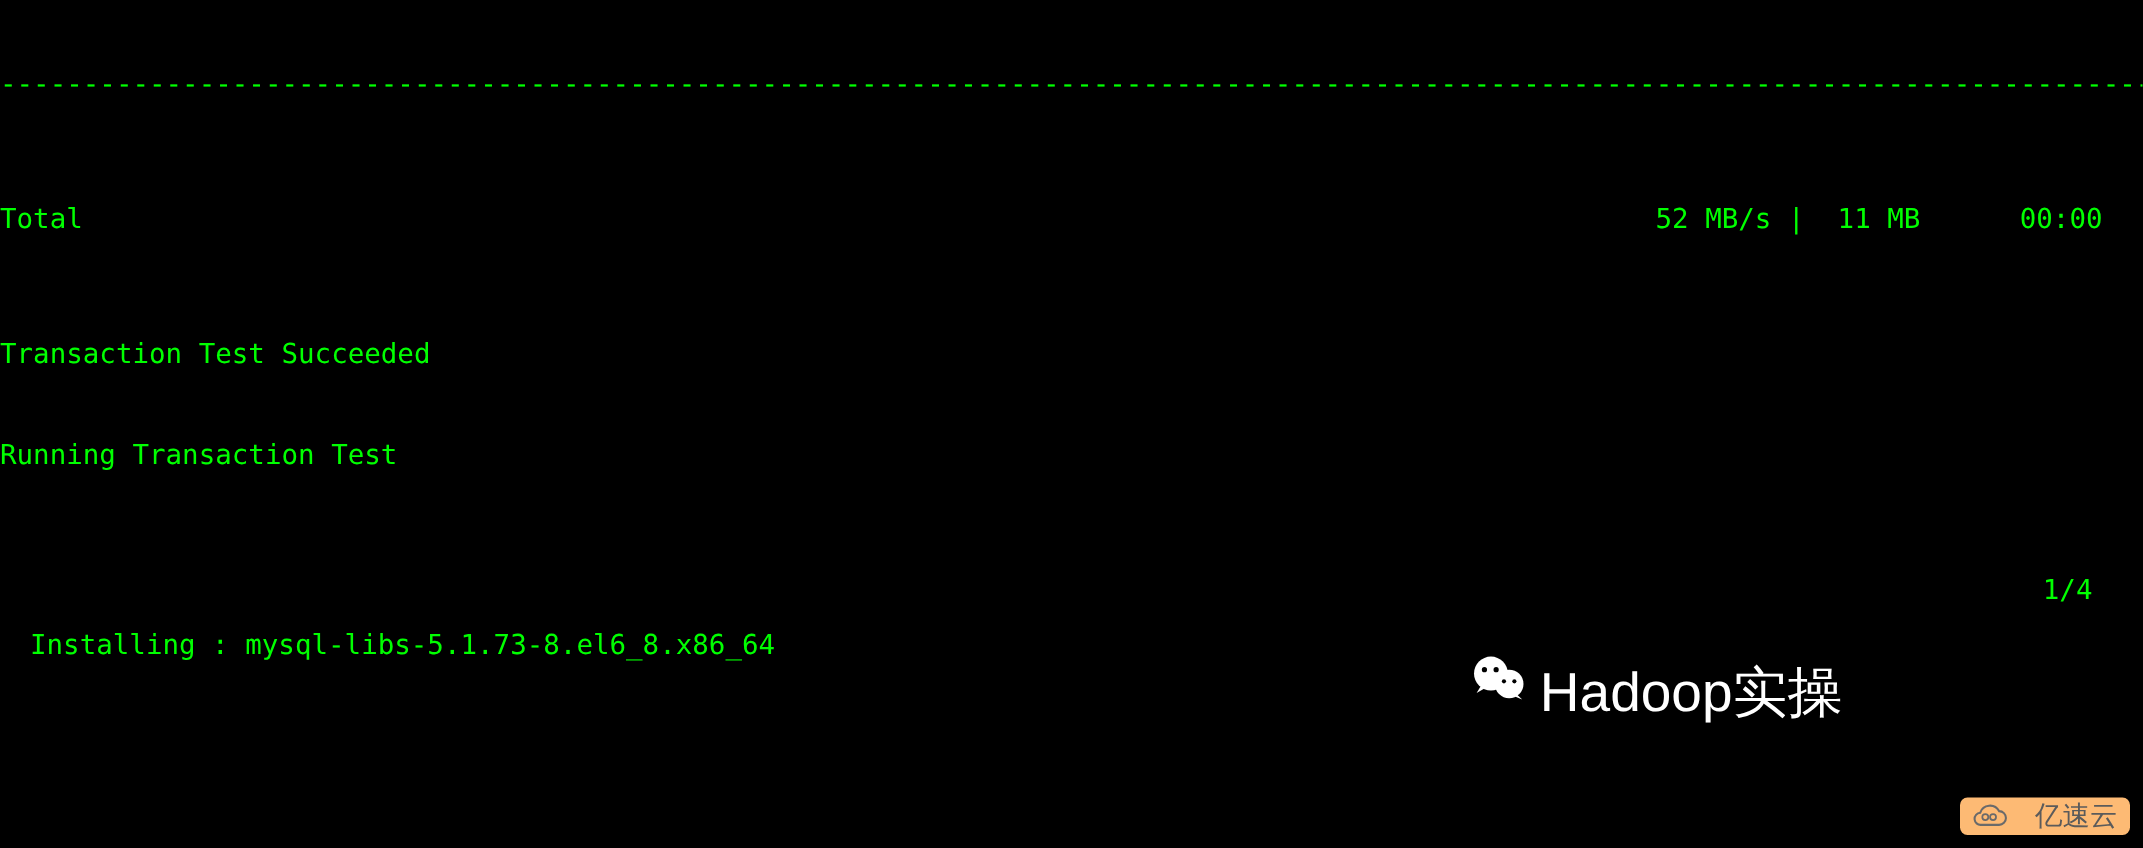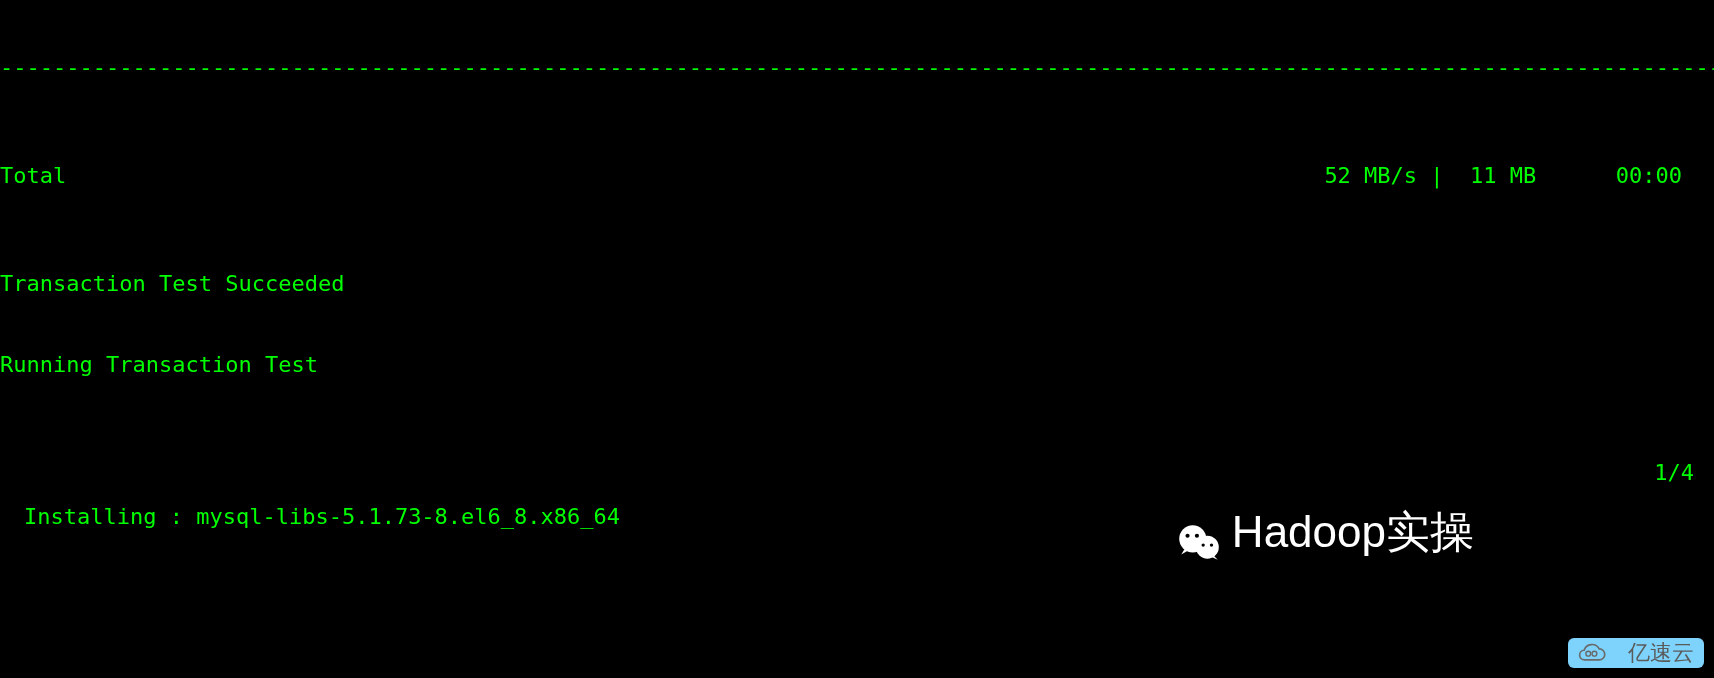--- a/index.html
+++ b/index.html
@@ -20,50 +20,50 @@
     position: relative;
     width: 1714px;
     height: 678px;
   }
   .dash-row {
     letter-spacing: 0;
   }
   .row { display: flex; }
   .left { flex: 0 0 auto; margin-top: 44px; }
   .fill { flex: 1 1 auto; }
-  .right { flex: 0 0 auto; text-align: right; padding-right: 20px; }
+  .right { flex: 0 0 auto; text-align: right; padding-right: 40px; }
   .indent { padding-left: 24px; }
   .total-row { display:flex; }
   .total-row .tl { flex:0 0 auto; }
   .total-row .tf { flex:1 1 auto; }
   .total-row .tr { flex:0 0 auto; padding-right: 32px; }
 
   .overlay-logo {
     position: absolute;
     right: 240px;
     bottom: 110px;
     display: flex;
-    align-items: flex-start;
+    align-items: flex-end;
     gap: 8px;
     color: #ffffff;
     font-family: "Helvetica Neue", Arial, sans-serif;
     font-size: 44px;
     font-weight: 500;
   }
   .overlay-logo .wechat-icon {
     width: 50px; height: 50px;
     display:flex; align-items:center; justify-content:center;
   }
   .overlay-logo .wechat-icon svg { width:50px; height:50px; }
 
   .watermark {
     position: absolute;
     right: 10px;
     bottom: 10px;
-    background: #7dd3fc;
+    background: #fdba74;
     border-radius: 6px;
     padding: 4px 10px 4px 6px;
     display: flex;
     align-items: center;
     gap: 20px;
     font-family: "Helvetica Neue", Arial, sans-serif;
     color: #5b5b5b;
     font-size: 22px;
     line-height: 1;
   }

